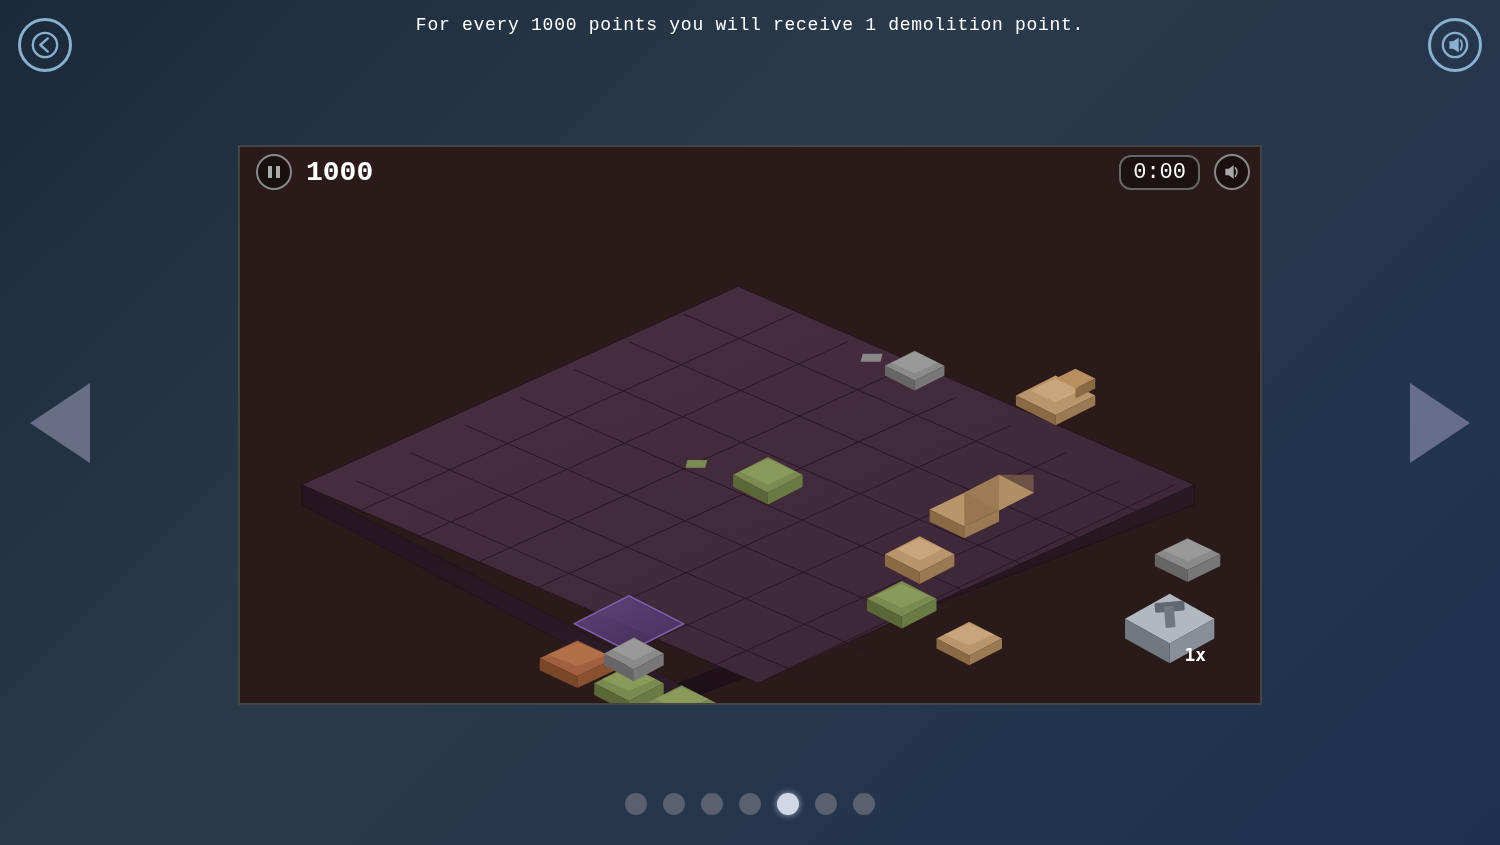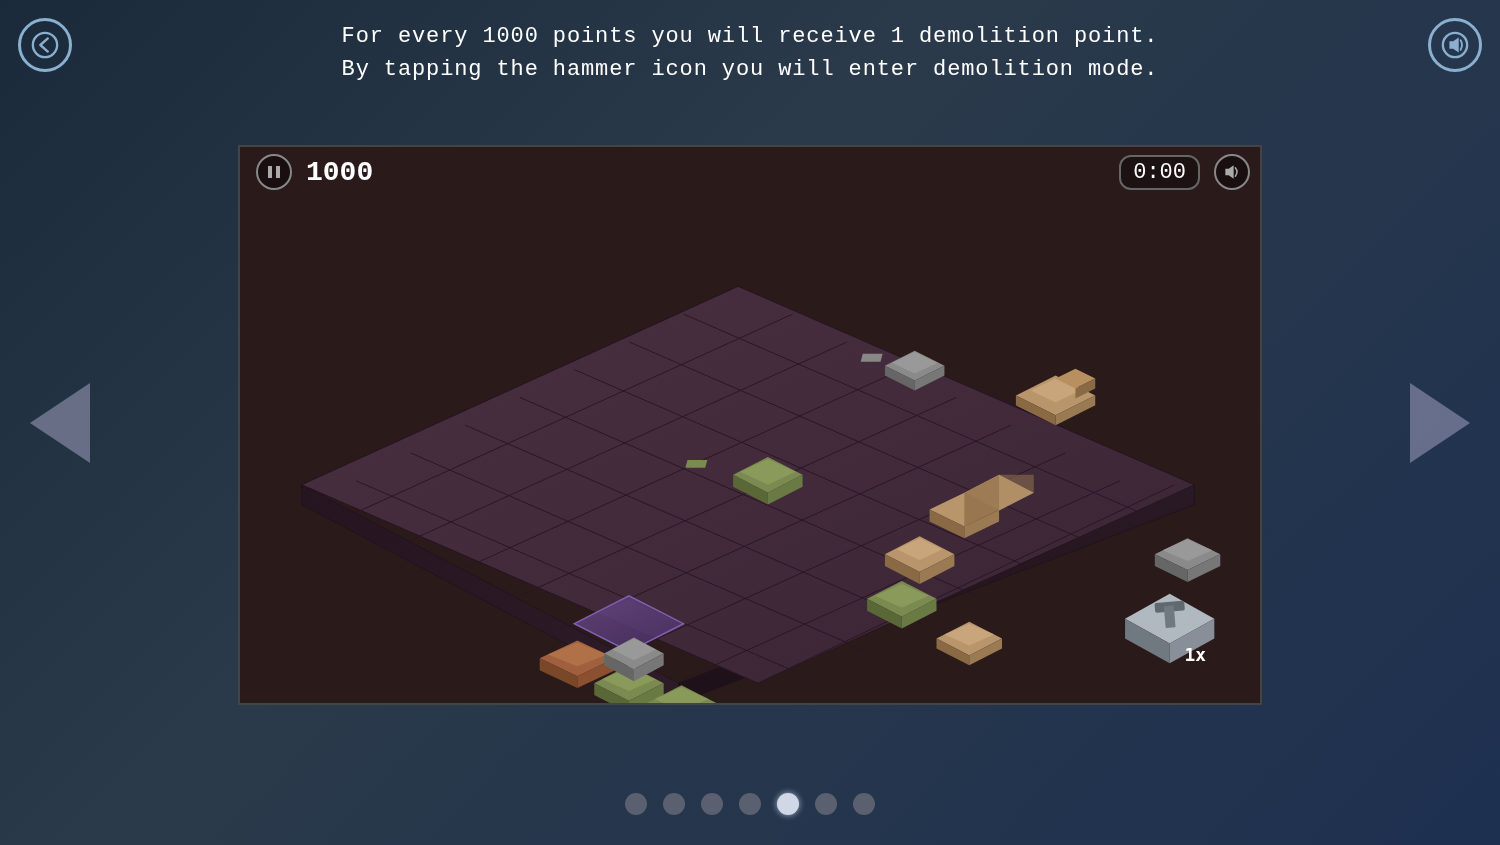--- a/index.html
+++ b/index.html
@@ -42,26 +42,26 @@
       background: transparent;
       display: flex;
       align-items: center;
       justify-content: center;
       cursor: pointer;
     }
 
     
     .instruction-text {
       position: absolute;
-      top: 20px;
+      top: 12px;
       left: 50%;
       transform: translateX(-50%);
       text-align: center;
       color: #ffffff;
-      font-size: 22px;
+      font-size: 18px;
       letter-spacing: 0.04em;
       line-height: 1.5;
       white-space: nowrap;
     }
 
     
     .arrow-left {
       position: absolute;
       top: 50%;
       left: 30px;
@@ -215,21 +215,20 @@
 <div class="sound-btn-top">
   <svg viewBox="0 0 30 30" width="28" height="28">
     <circle cx="15" cy="15" r="13" stroke="#8ab0d0" stroke-width="2.5" fill="none"></circle>
     <polygon points="9,11 9,19 13,19 19,23 19,7 13,11" fill="#8ab0d0"></polygon>
     <path d="M21 10 Q24 15 21 20" stroke="#8ab0d0" stroke-width="2" fill="none" stroke-linecap="round"></path>
   </svg>
 </div>
 
 <div class="instruction-text">
   <div>For every 1000 points you will receive 1 demolition point.</div>
-  <div>By tapping the hammer icon you will enter demolition mode.</div>
 </div>
 
 <div class="arrow-left"></div>
 
 <div class="arrow-right"></div>
 
 <div class="game-container">
 
   <div class="game-hud">
     <div class="pause-btn">

